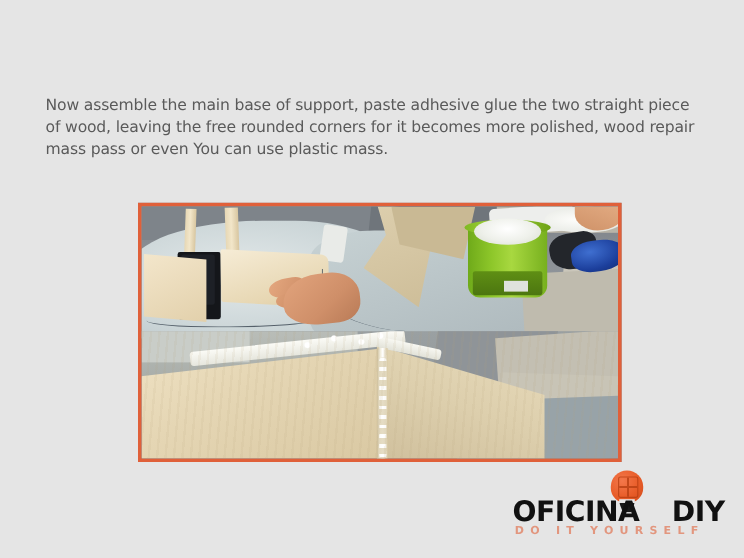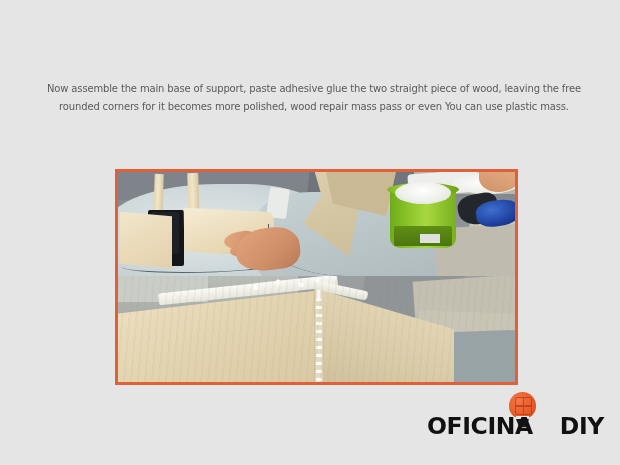--- a/index.html
+++ b/index.html
@@ -34,25 +34,24 @@
     white-space: nowrap;
   }
 
   
   .step-body {
     position: absolute;
     left: 38px;
     top: 80px;
     width: 552px;
     font-family: "DejaVu Sans", sans-serif;
-    font-size: 10px;
+    font-size: 13px;
     line-height: 18.2px;
     color: #5a5a5a;
     letter-spacing: -0.15px;
-    text-align: center;
   }
 
   
   .photo-frame {
     position: absolute;
     left: 115px;
     top: 169px;
     width: 403px;
     height: 216px;
     border: 3px solid #e0603a;
@@ -465,15 +464,16 @@
   </div>
 
   <div class="logo">
     <div class="bulb">
       <div class="bulb-glass"></div>
       <div class="bulb-filament"></div>
       <div class="bulb-neck"></div>
       <div class="bulb-base"></div>
     </div>
     <div class="logo-name"><span>OFICINA</span><span class="gap"></span><span>DIY</span></div>
+    <div class="logo-tag">DO IT YOURSELF</div>
   </div>
 
 </div>
 
 </body></html>

